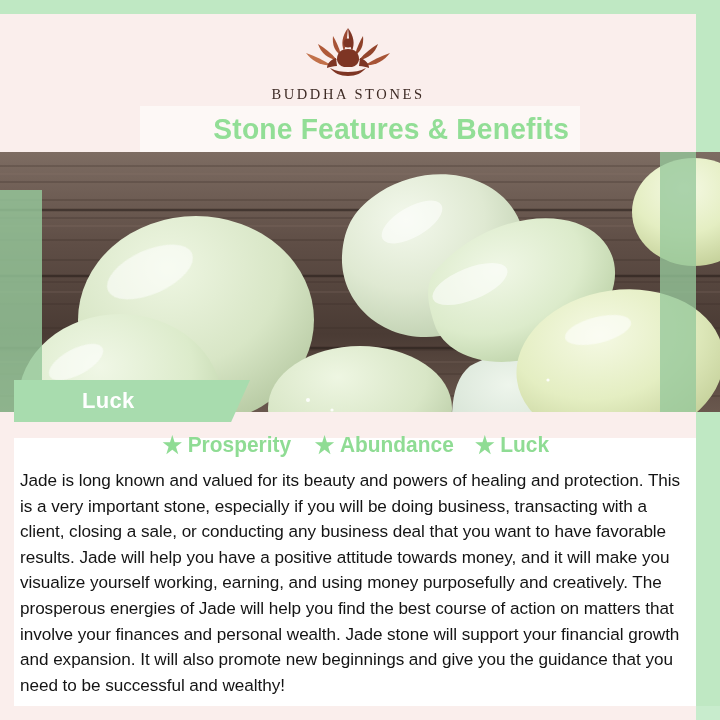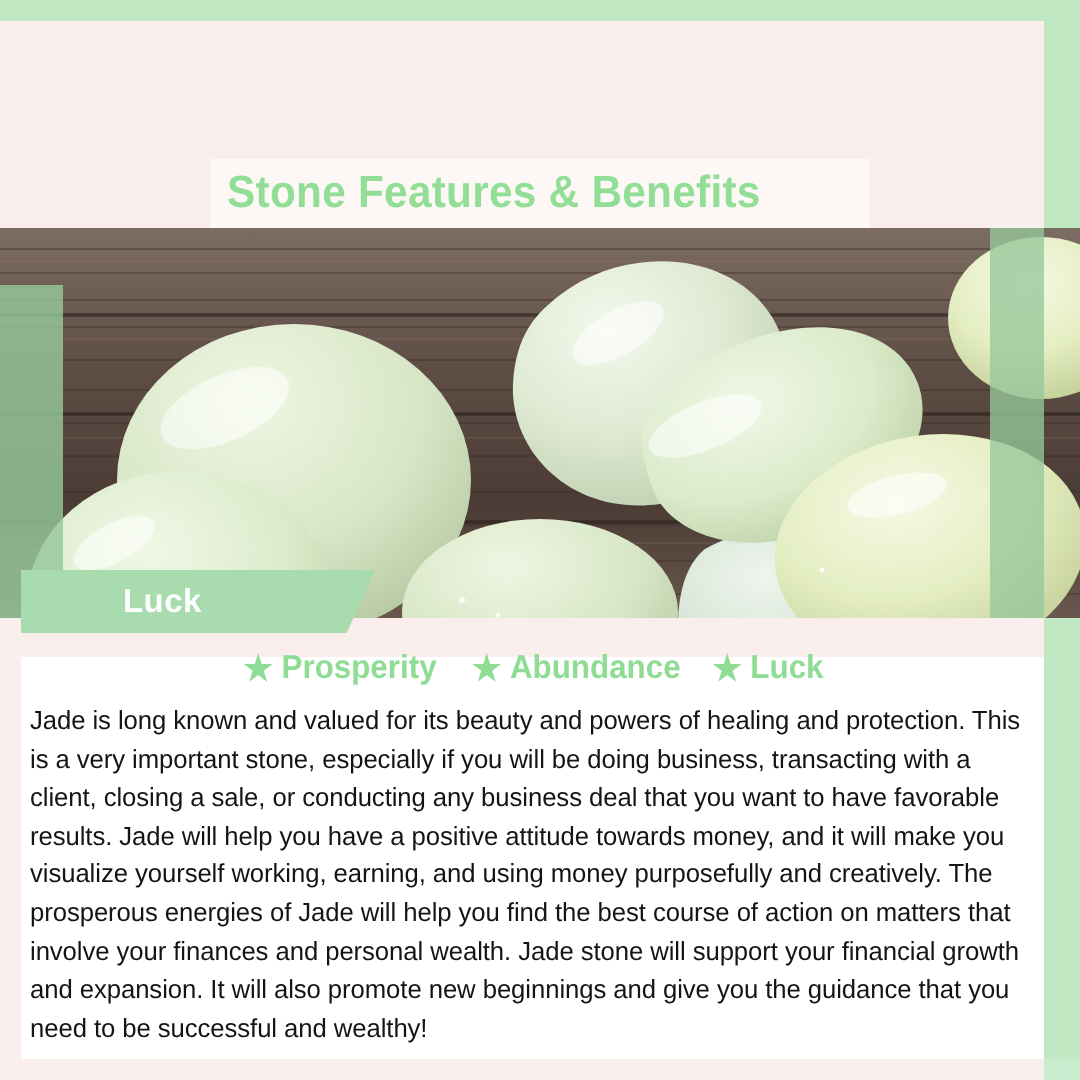--- a/index.html
+++ b/index.html
@@ -78,21 +78,21 @@
   }
 
   
   .title-band {
     position: absolute;
     left: 140px; top: 106px;
     width: 440px; height: 46px;
     background: #fdf8f6;
     display: flex;
     align-items: center;
-    justify-content: flex-start;
+    justify-content: flex-end;
   }
   .title-text {
     font-size: 30px;
     font-weight: bold;
     color: #92de96;
     letter-spacing: 0.2px;
     white-space: nowrap;
     transform: scaleX(0.94);
   }
 
@@ -194,20 +194,42 @@
 
 <div class="poster">
 
   <div class="frame-top"></div>
   <div class="frame-right"></div>
   <div class="frame-left"></div>
   <div class="frame-bottom"></div>
 
   <div class="page-bg"></div>
 
+  <div class="logo-zone">
+    <svg class="logo-mark" viewBox="0 0 116 62">
+      <g fill="none" stroke="#8a3d2a" stroke-width="1.5" stroke-linecap="round">
+        <path d="M58 6 C52 14 51 22 54 29 C57 22 57 14 58 6 Z" fill="#9c4a33" stroke="none"></path>
+        <path d="M58 6 C64 14 65 22 62 29 C59 22 59 14 58 6 Z" fill="#7e3524" stroke="none"></path>
+        <path d="M43 14 C42 23 45 30 51 33 C49 25 46 19 43 14 Z" fill="#a75336" stroke="none"></path>
+        <path d="M73 14 C74 23 71 30 65 33 C67 25 70 19 73 14 Z" fill="#8e4129" stroke="none"></path>
+        <path d="M28 22 C31 31 38 37 47 38 C41 31 35 26 28 22 Z" fill="#b05a38" stroke="none"></path>
+        <path d="M88 22 C85 31 78 37 69 38 C75 31 81 26 88 22 Z" fill="#93452c" stroke="none"></path>
+        <path d="M16 31 C22 39 31 44 41 43 C33 38 25 34 16 31 Z" fill="#c2714a" stroke="none"></path>
+        <path d="M100 31 C94 39 85 44 75 43 C83 38 91 34 100 31 Z" fill="#a75436" stroke="none"></path>
+      </g>
+      <g fill="#7e3524">
+        <circle cx="58" cy="21" r="4.6"></circle>
+        <path d="M58 27 C51 27 47 31 47 37 C47 41 50 44 54 45 L62 45 C66 44 69 41 69 37 C69 31 65 27 58 27 Z"></path>
+        <path d="M46 36 C40 38 37 42 37 46 C40 45 43 44 47 44 Z"></path>
+        <path d="M70 36 C76 38 79 42 79 46 C76 45 73 44 69 44 Z"></path>
+        <path d="M40 46 C44 51 50 54 58 54 C66 54 72 51 76 46 C70 49 64 50 58 50 C52 50 46 49 40 46 Z"></path>
+      </g>
+    </svg>
+    <div class="logo-word">BUDDHA STONES</div>
+  </div>
 
   <div class="title-band">
     <div class="title-text">Stone Features &amp; Benefits</div>
   </div>
 
   <div class="photo">
     <svg width="720" height="260" viewBox="0 0 720 260">
       <defs>
         <linearGradient id="wood" x1="0" y1="0" x2="0" y2="1">
           <stop offset="0%" stop-color="#7d6c62"></stop>

